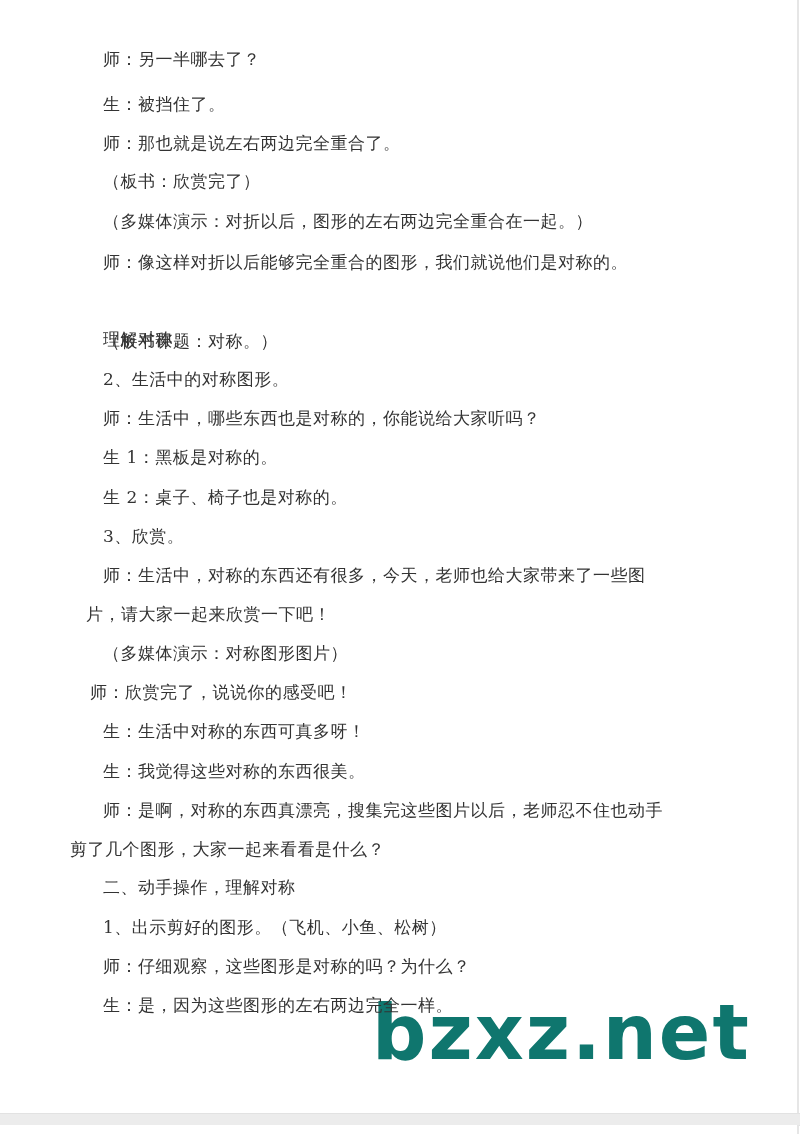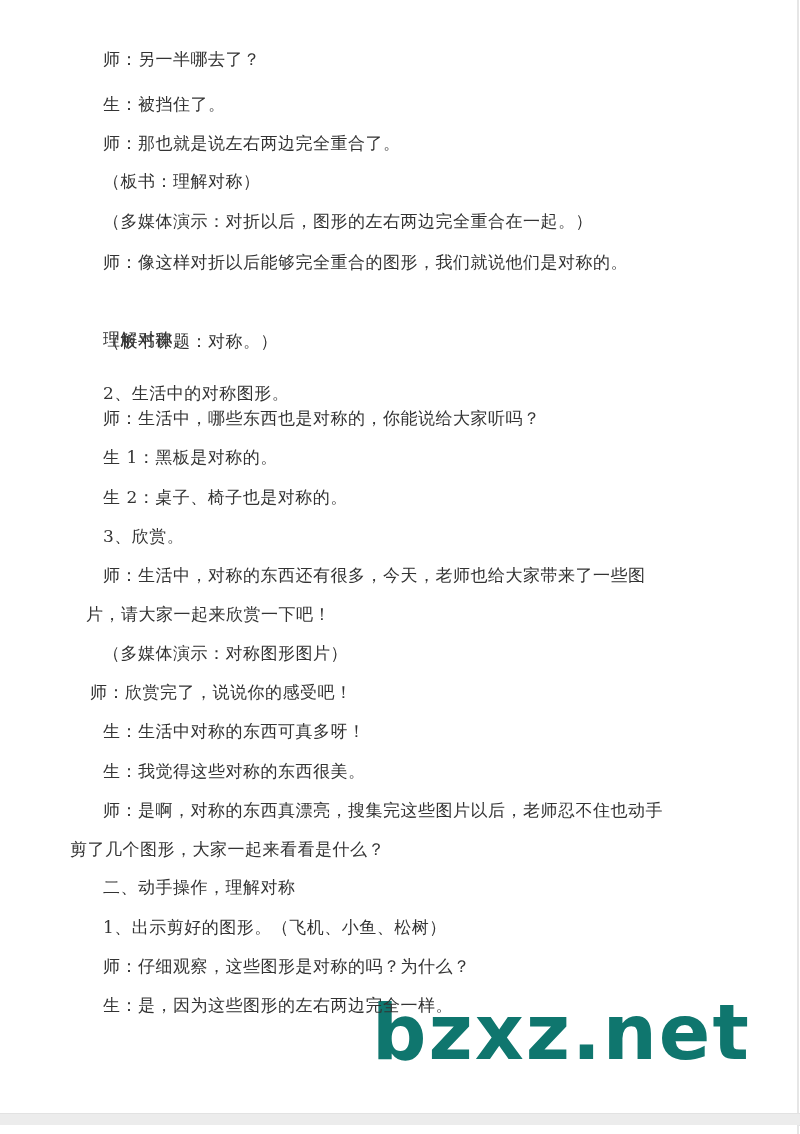--- a/index.html
+++ b/index.html
@@ -65,26 +65,26 @@
   </style>
 </head>
 <body>
 
 <div class="page">
   <div class="watermark">bzxz.net</div>
   <div id="lines">
       <div class="line" style="left: 103px; top: 48px;">师：另一半哪去了？</div>
       <div class="line" style="left: 103px; top: 93px;">生：被挡住了。</div>
       <div class="line" style="left: 103px; top: 132px;">师：那也就是说左右两边完全重合了。</div>
-      <div class="line" style="left: 103px; top: 170px;">（板书：理解对称）</div>
+      <div class="line" style="left: 103px; top: 170px;">（板书：欣赏完了）</div>
       <div class="line" style="left: 103px; top: 210px;">（多媒体演示：对折以后，图形的左右两边完全重合在一起。）</div>
       <div class="line" style="left: 103px; top: 251px;">师：像这样对折以后能够完全重合的图形，我们就说他们是对称的。</div>
       <div class="line" style="left: 103px; top: 289px; margin-top: 41px;">（板书课题：对称。）</div>
       <div class="line" style="left: 103px; top: 328px;">理解对称。</div>
-      <div class="line" style="left: 103px; top: 368px; margin-top: 14px;">2、生活中的对称图形。</div>
+      <div class="line" style="left: 103px; top: 368px;">2、生活中的对称图形。</div>
       <div class="line" style="left: 103px; top: 407px;">师：生活中，哪些东西也是对称的，你能说给大家听吗？</div>
       <div class="line" style="left: 103px; top: 446px;">生 1：黑板是对称的。</div>
       <div class="line" style="left: 103px; top: 486px;">生 2：桌子、椅子也是对称的。</div>
       <div class="line" style="left: 103px; top: 525px;">3、欣赏。</div>
       <div class="line" style="left: 103px; top: 564px;">师：生活中，对称的东西还有很多，今天，老师也给大家带来了一些图</div>
       <div class="line" style="left: 86px; top: 603px; text-align: center;">片，请大家一起来欣赏一下吧！</div>
       <div class="line" style="left: 103px; top: 642px;">（多媒体演示：对称图形图片）</div>
       <div class="line" style="left: 90px; top: 681px;">师：欣赏完了，说说你的感受吧！</div>
       <div class="line" style="left: 103px; top: 720px;">生：生活中对称的东西可真多呀！</div>
       <div class="line" style="left: 103px; top: 760px;">生：我觉得这些对称的东西很美。</div>

